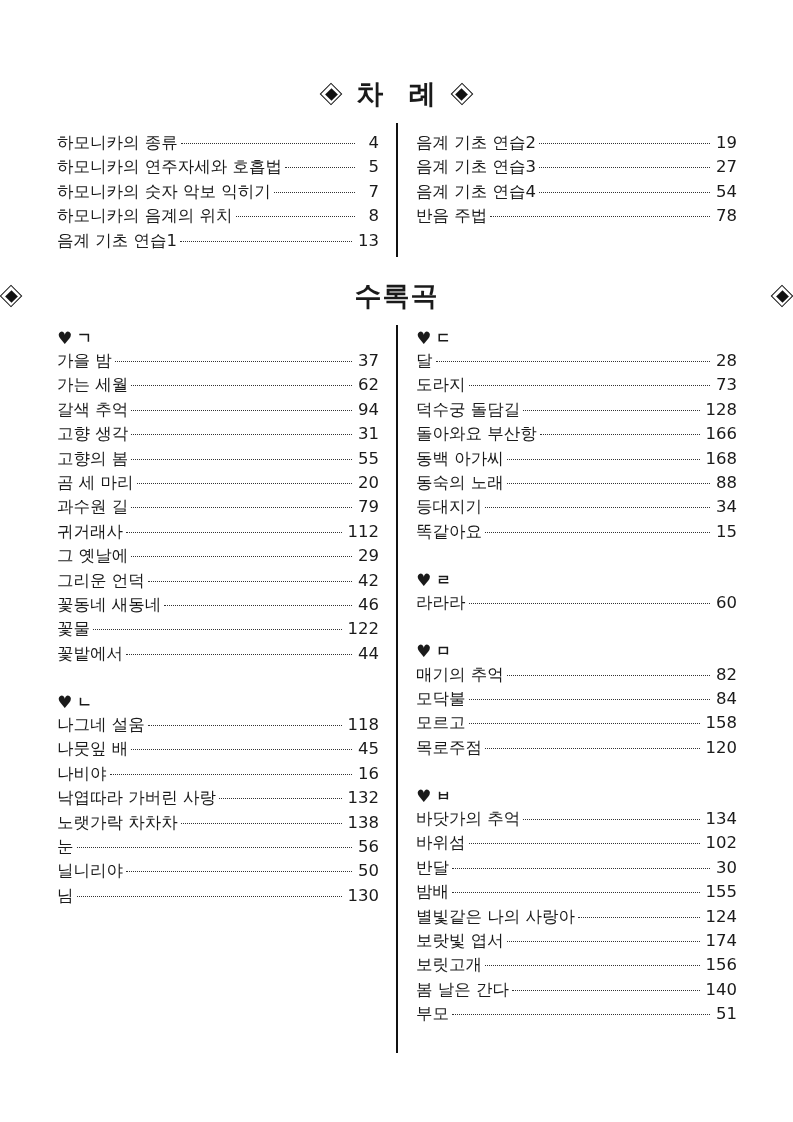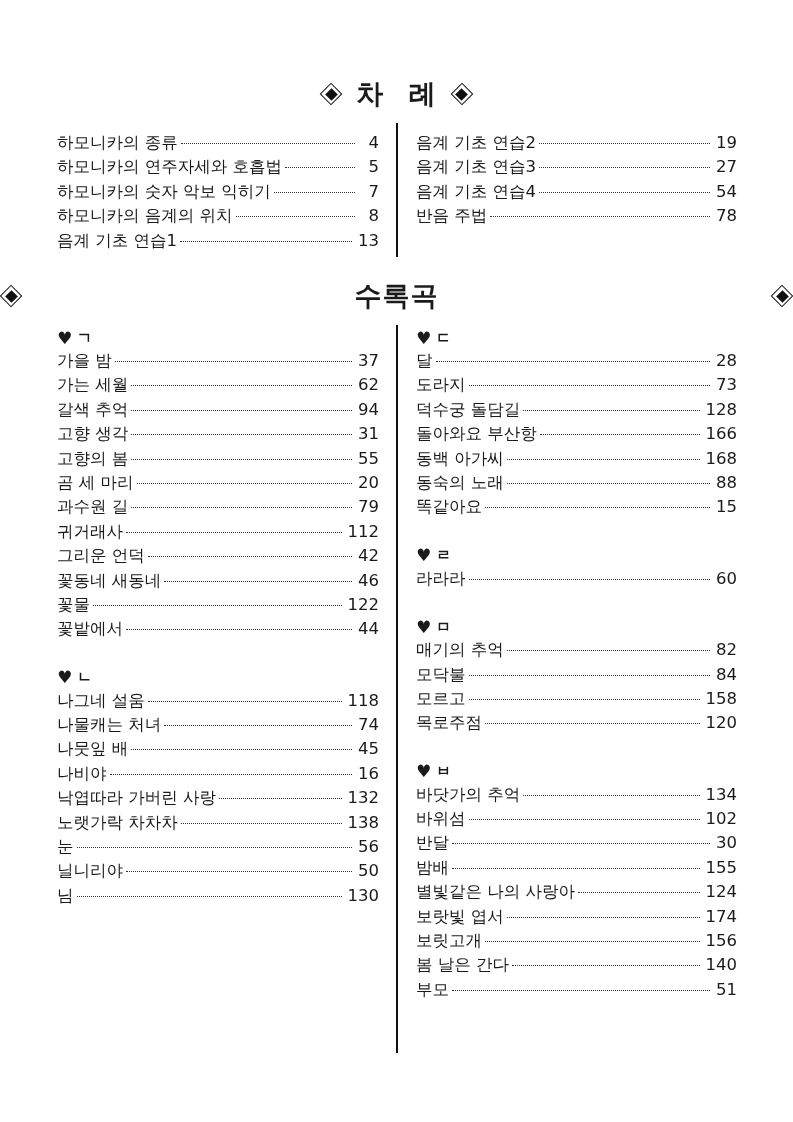--- a/index.html
+++ b/index.html
@@ -151,20 +151,25 @@
       <span class="label">과수원 길</span>
       <span class="leader"></span>
       <span class="page">79</span>
     </div>
     <div class="entry">
       <span class="label">귀거래사</span>
       <span class="leader"></span>
       <span class="page">112</span>
     </div>
     <div class="entry">
+      <span class="label">그 옛날에</span>
+      <span class="leader"></span>
+      <span class="page">29</span>
+    </div>
+    <div class="entry">
       <span class="label">그리운 언덕</span>
       <span class="leader"></span>
       <span class="page">42</span>
     </div>
     <div class="entry">
       <span class="label">꽃동네 새동네</span>
       <span class="leader"></span>
       <span class="page">46</span>
     </div>
     <div class="entry">
@@ -179,25 +184,20 @@
     </div>
     <div style="height: 23px;"></div>
     <div class="group-head">
       <span class="heart">♥</span>
       <span>ㄴ</span>
     </div>
     <div class="entry">
       <span class="label">나그네 설움</span>
       <span class="leader"></span>
       <span class="page">118</span>
-    </div>
-    <div class="entry">
-      <span class="label">나물캐는 처녀</span>
-      <span class="leader"></span>
-      <span class="page">74</span>
     </div>
     <div class="entry">
       <span class="label">나뭇잎 배</span>
       <span class="leader"></span>
       <span class="page">45</span>
     </div>
     <div class="entry">
       <span class="label">나비야</span>
       <span class="leader"></span>
       <span class="page">16</span>
@@ -258,20 +258,25 @@
       <span class="label">동백 아가씨</span>
       <span class="leader"></span>
       <span class="page">168</span>
     </div>
     <div class="entry">
       <span class="label">동숙의 노래</span>
       <span class="leader"></span>
       <span class="page">88</span>
     </div>
     <div class="entry">
+      <span class="label">등대지기</span>
+      <span class="leader"></span>
+      <span class="page">34</span>
+    </div>
+    <div class="entry">
       <span class="label">똑같아요</span>
       <span class="leader"></span>
       <span class="page">15</span>
     </div>
     <div style="height: 23px;"></div>
     <div class="group-head">
       <span class="heart">♥</span>
       <span>ㄹ</span>
     </div>
     <div class="entry">

